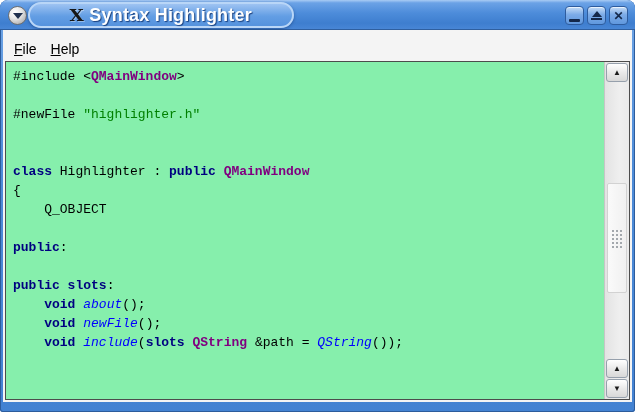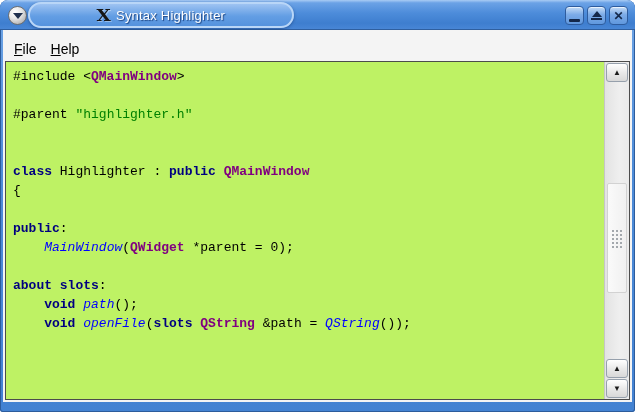--- a/index.html
+++ b/index.html
@@ -29,21 +29,21 @@
     position:absolute; left:28px; top:2px; width:266px; height:26px; border-radius:14px;
     background:linear-gradient(180deg,#9ec3f2 0%, #639ee4 55%, #5492dd 100%);
     border:2px solid #b9d6f7; box-shadow:0 1px 3px rgba(10,40,90,.45);
     display:flex; align-items:center; justify-content:center; gap:6px;
   }
   .app-icon {
     font-family:"DejaVu Serif", serif; font-weight:bold; font-size:17px; line-height:1;
     color:#161616; text-shadow:1px 1px 0 rgba(255,255,255,.35); transform:scaleX(1.08);
   }
   .title-text {
-    color:#ffffff; font-weight:normal; font-size:13px;
+    color:#ffffff; font-weight:bold; font-size:18px;
     text-shadow:1px 1px 1px rgba(15,50,110,.85); letter-spacing:.2px;
   }
   .cap-btns { position:absolute; right:7px; top:6px; display:flex; gap:3px; }
   .cap-btn {
     width:19px; height:19px; border-radius:4px; cursor:pointer;
     background:linear-gradient(180deg,#c6ddf7 0%, #7cabe7 45%, #6098de 100%);
     border:1px solid #2e5c9e; box-shadow:inset 0 1px 0 #e9f3fd;
     display:flex; align-items:center; justify-content:center; position:relative;
   }
   .glyph-min { width:11px; height:3px; background:#14284a; margin-top:10px; border-radius:1px; }
@@ -55,21 +55,21 @@
   
   .body { position:absolute; left:3px; right:3px; top:30px; bottom:10px; background:#f4f4f4; }
 
   .menubar { height:38px; display:flex; align-items:center; padding-left:4px; background:#f4f4f4; }
   .menu-item { padding:4px 7px; font-size:14px; color:#000; cursor:pointer; }
   .menu-item .mn { text-decoration:underline; }
 
   
   .editor {
     position:absolute; top:31px; left:2px; right:2px; bottom:2px;
-    background:#bef264; border:1px solid #4c4c4c; display:flex; overflow:hidden;
+    background:#86efac; border:1px solid #4c4c4c; display:flex; overflow:hidden;
   }
   .code-pane { flex:1 1 auto; overflow:hidden; padding:5px 0 0 7px; }
   .code-line {
     font-family:"Liberation Mono","DejaVu Sans Mono",monospace;
     font-size:13px; height:19px; line-height:19px; white-space:pre;
   }
   .tk-p { color:var(--plain,#000); }
   .tk-k { color:var(--keyword,#000080); font-weight:bold; }
   .tk-c { color:var(--qt-class,#800080); font-weight:bold; }
   .tk-s { color:var(--string-lit,#008000); }
@@ -132,32 +132,33 @@
   <div class="body">
     <div class="menubar">
         <div class="menu-item"><span class="mn">F</span>ile</div>
         <div class="menu-item"><span class="mn">H</span>elp</div>
       </div>
 
     <div class="editor">
       <div class="code-pane">
           <div class="code-line"><span class="tk-p">#include &lt;</span><span class="tk-c">QMainWindow</span><span class="tk-p">&gt;</span></div>
           <div class="code-line"></div>
-          <div class="code-line"><span class="tk-p">#parent </span><span class="tk-s">"highlighter.h"</span></div>
+          <div class="code-line"><span class="tk-p">#newFile </span><span class="tk-s">"highlighter.h"</span></div>
           <div class="code-line"></div>
           <div class="code-line"></div>
           <div class="code-line"><span class="tk-k">class </span><span class="tk-p">Highlighter : </span><span class="tk-k">public </span><span class="tk-c">QMainWindow</span></div>
           <div class="code-line"><span class="tk-p">{</span></div>
+          <div class="code-line"><span class="tk-p">    Q_OBJECT</span></div>
           <div class="code-line"></div>
           <div class="code-line"><span class="tk-k">public</span><span class="tk-p">:</span></div>
-          <div class="code-line"><span class="tk-p">    </span><span class="tk-f">MainWindow</span><span class="tk-p">(</span><span class="tk-c">QWidget</span><span class="tk-p"> *parent = 0);</span></div>
           <div class="code-line"></div>
-          <div class="code-line"><span class="tk-k">about slots</span><span class="tk-p">:</span></div>
-          <div class="code-line"><span class="tk-p">    </span><span class="tk-k">void </span><span class="tk-f">path</span><span class="tk-p">();</span></div>
-          <div class="code-line"><span class="tk-p">    </span><span class="tk-k">void </span><span class="tk-f">openFile</span><span class="tk-p">(</span><span class="tk-k">slots </span><span class="tk-c">QString</span><span class="tk-p"> &amp;path = </span><span class="tk-f">QString</span><span class="tk-p">());</span></div>
+          <div class="code-line"><span class="tk-k">public slots</span><span class="tk-p">:</span></div>
+          <div class="code-line"><span class="tk-p">    </span><span class="tk-k">void </span><span class="tk-f">about</span><span class="tk-p">();</span></div>
+          <div class="code-line"><span class="tk-p">    </span><span class="tk-k">void </span><span class="tk-f">newFile</span><span class="tk-p">();</span></div>
+          <div class="code-line"><span class="tk-p">    </span><span class="tk-k">void </span><span class="tk-f">include</span><span class="tk-p">(</span><span class="tk-k">slots </span><span class="tk-c">QString</span><span class="tk-p"> &amp;path = </span><span class="tk-f">QString</span><span class="tk-p">());</span></div>
         </div>
 
       <div class="vscroll">
         <div class="sb-btn sb-btn-top">
           <span>▲</span>
         </div>
         <div class="sb-thumb">
           <span class="sb-grip"></span>
         </div>
         <div class="sb-btn sb-btn-up2">

